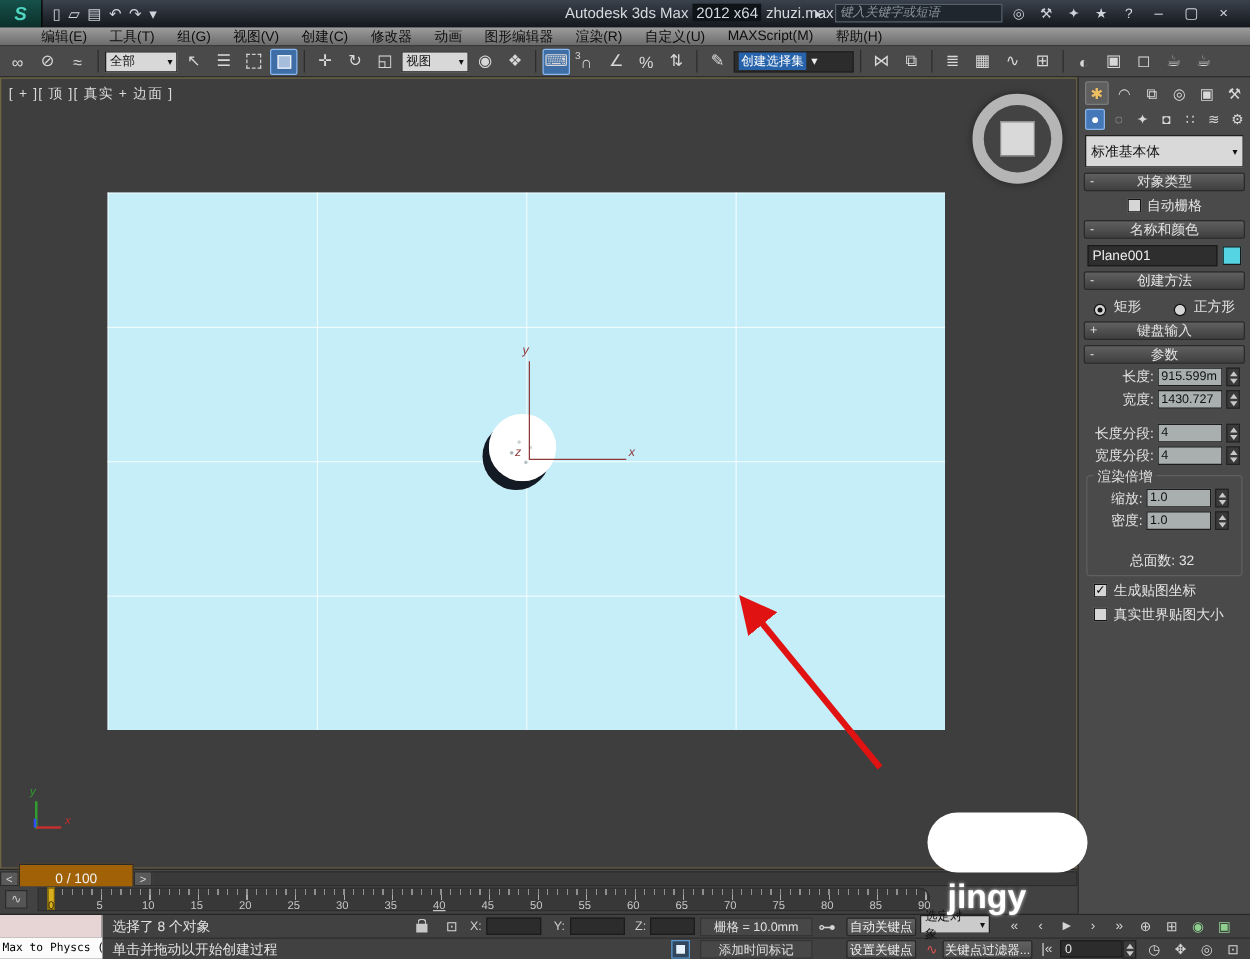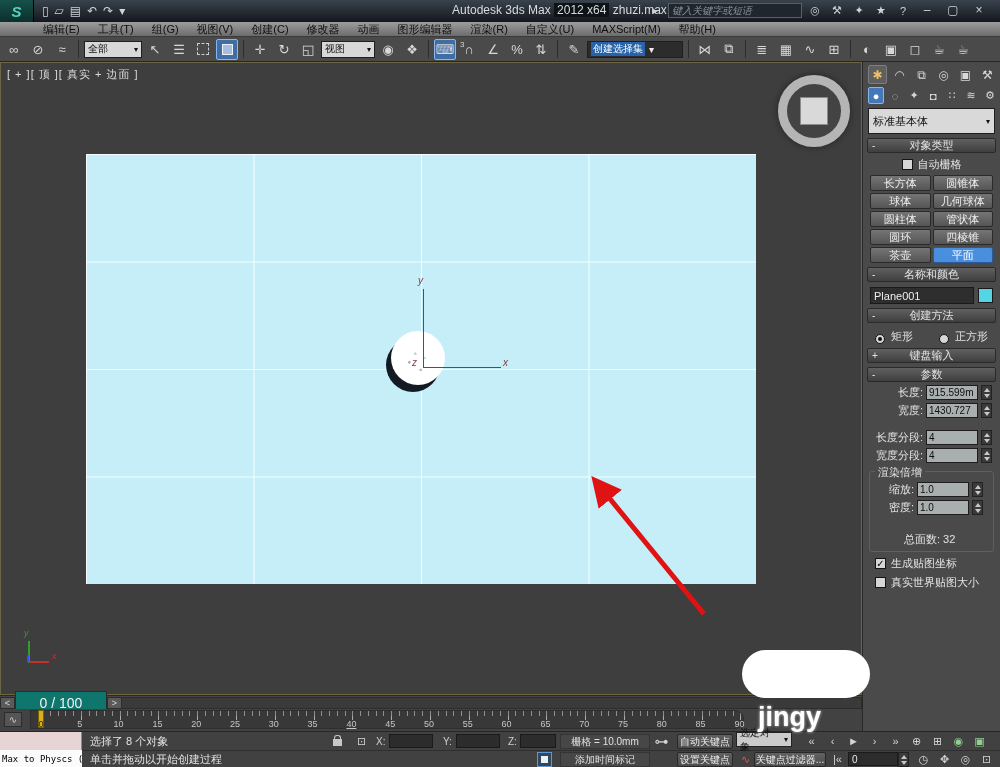--- a/index.html
+++ b/index.html
@@ -11,21 +11,21 @@
 .qa span{cursor:default}
 .tb-title{position:absolute;left:452px;top:3px;font-size:12px;color:#d7dbe0;white-space:nowrap}
 .tb-title .hl{background:#0e1318;padding:0 3px}
 .searchwrap{position:absolute;left:646px;top:3px;display:flex;align-items:center;gap:4px}
 .searchinput{width:134px;height:15px;background:#20262d;border:1px solid #55606c;color:#9aa2ab;font-size:10px;font-style:italic;padding:0 3px}
 .searchinput::placeholder{color:#8a939d;font-style:italic}
 .tico{width:18px;text-align:center;font-size:11px;color:#cfd4da}
 .winbtns{position:absolute;right:8px;top:0;display:flex}
 .winbtns span{width:26px;height:20px;display:flex;align-items:center;justify-content:center;font-size:12px;color:#cfd4da}
 
-.menubar{position:absolute;left:0;top:22px;width:1000px;height:15px;background:linear-gradient(#9d9d9d,#6c6c6c);display:flex;align-items:center;padding-left:34px;border-bottom:1px solid #3a3a3a}
+.menubar{position:absolute;left:0;top:22px;width:1000px;height:15px;background:linear-gradient(#9d9d9d,#6c6c6c);display:flex;align-items:center;padding-left:24px;border-bottom:1px solid #3a3a3a}
 .menubar span{font-size:11px;color:#0d0d0d;padding:0 9px;white-space:nowrap}
 
 .toolbar{position:absolute;left:0;top:37px;width:1000px;height:25px;background:#4a4a4a;border-bottom:1px solid #262626;display:flex;align-items:center;padding-left:3px;gap:2px}
 .ti{width:22px;height:21px;display:flex;align-items:center;justify-content:center;font-size:13px;color:#d8d8d8;position:relative}
 .ti.on{background:#3f6ea6;border:1px solid #86b8ef;border-radius:2px}
 .ti i{font-style:normal;font-size:8px;position:absolute;left:2px;top:1px;color:#d8d8d8}
 .tsep{width:1px;height:18px;background:#2d2d2d;margin:0 3px}
 .tdrop{height:17px;background:#d8d8d8;border:1px solid #1f1f1f;color:#111;font-size:10px;display:flex;align-items:center;padding:0 3px;gap:4px}
 .tdrop .c{margin-left:auto;font-size:8px}
 .tdropdark{height:17px;background:#2c2c2c;border:1px solid #1f1f1f;color:#eee;font-size:10px;display:flex;align-items:center;padding:0 3px;gap:4px}
@@ -48,21 +48,21 @@
 .wx-x{position:absolute;left:28px;top:598px;width:20px;height:2px;background:#c23030}
 .wx-z{position:absolute;left:26px;top:592px;width:2px;height:7px;background:#3050ff}
 .wxl{position:absolute;font-size:9px;font-style:italic;line-height:9px}
 .arrowsvg{position:absolute;left:0;top:0;width:862px;height:633px;pointer-events:none}
 
 .wmblob{position:absolute;left:742px;top:650px;width:128px;height:48px;background:#fff;border-radius:24px;z-index:40}
 .wmtext{position:absolute;left:758px;top:702px;color:#fff;font-size:27px;font-weight:bold;z-index:41;text-shadow:0 0 3px rgba(255,255,255,.8)}
 
 .tl{position:absolute;left:0;top:695px;width:862px;height:14px;background:#464646;border-top:1px solid #2a2a2a;display:flex;align-items:center}
 .tlbtn{width:15px;height:12px;background:#5a5a5a;border:1px solid #2c2c2c;color:#ddd;font-size:9px;line-height:10px;text-align:center}
-.tlhandle{width:92px;height:24px;background:#0f766e;border:1px solid #2c2c2c;color:#f2f2f2;font-size:14px;display:flex;align-items:center;justify-content:center}
+.tlhandle{width:92px;height:24px;background:#a16207;border:1px solid #2c2c2c;color:#f2f2f2;font-size:11px;display:flex;align-items:center;justify-content:center}
 .tltrack{flex:1;height:12px;background:#3a3a3a;border:1px solid #2c2c2c;border-left:none}
 .tb{position:absolute;left:0;top:709px;width:862px;height:22px;background:#424242}
 .tbicon{position:absolute;left:4px;top:3px;width:18px;height:15px;border:1px solid #2c2c2c;background:#555;color:#ccc;font-size:10px;display:flex;align-items:center;justify-content:center}
 .tickband{position:absolute;left:30px;top:1px;width:714px;height:19px;background-color:#383838;border:1px solid #2e2e2e;border-radius:0 9px 9px 0;background-image:repeating-linear-gradient(90deg,#8f8f8f 0 1px,transparent 1px 7.76px),repeating-linear-gradient(90deg,#ababab 0 1px,transparent 1px 38.8px);background-size:706px 5px,706px 9px;background-position:11px 0,11px 0;background-repeat:no-repeat}
 .tbmark{position:absolute;left:38px;top:1px;width:6px;height:18px;background:#d9af1e;border:1px solid #7a5f00;z-index:1}
 .rlabel{position:absolute;top:10px;transform:translateX(-50%);font-size:9px;color:#c6c6c6;z-index:2}
 
 .sb{position:absolute;left:0;top:731px;width:1000px;height:36px;background:#414141;border-top:1px solid #262626}
 .sb .line{position:absolute;left:0;top:18px;width:1000px;height:1px;background:#2e2e2e}
 .lst1{position:absolute;left:0;top:0;width:82px;height:18px;background:#e7d5d5;border-right:1px solid #8a8a8a}
@@ -360,32 +360,20 @@
   </div>
 
   <div class="roll">
     <span class="pm">-</span>
       <span class="t">对象类型</span>
   </div>
   <div class="cbrow" style="justify-content:center;margin-left:0">
     <span class="cbx"></span>
     <span>自动栅格</span>
   </div>
-  <div class="btngrid">
-    <div class="pbtn">长方体</div>
-    <div class="pbtn">圆锥体</div>
-    <div class="pbtn">球体</div>
-    <div class="pbtn">几何球体</div>
-    <div class="pbtn">圆柱体</div>
-    <div class="pbtn">管状体</div>
-    <div class="pbtn">圆环</div>
-    <div class="pbtn">四棱锥</div>
-    <div class="pbtn">茶壶</div>
-    <div class="pbtn active">平面</div>
-  </div>
 
   <div class="roll">
     <span class="pm">-</span>
       <span class="t">名称和颜色</span>
   </div>
   <div class="namerow">
     <div class="namefld">Plane001</div>
     <div class="swatch" style="background:#55d4e4"></div>
   </div>
 

